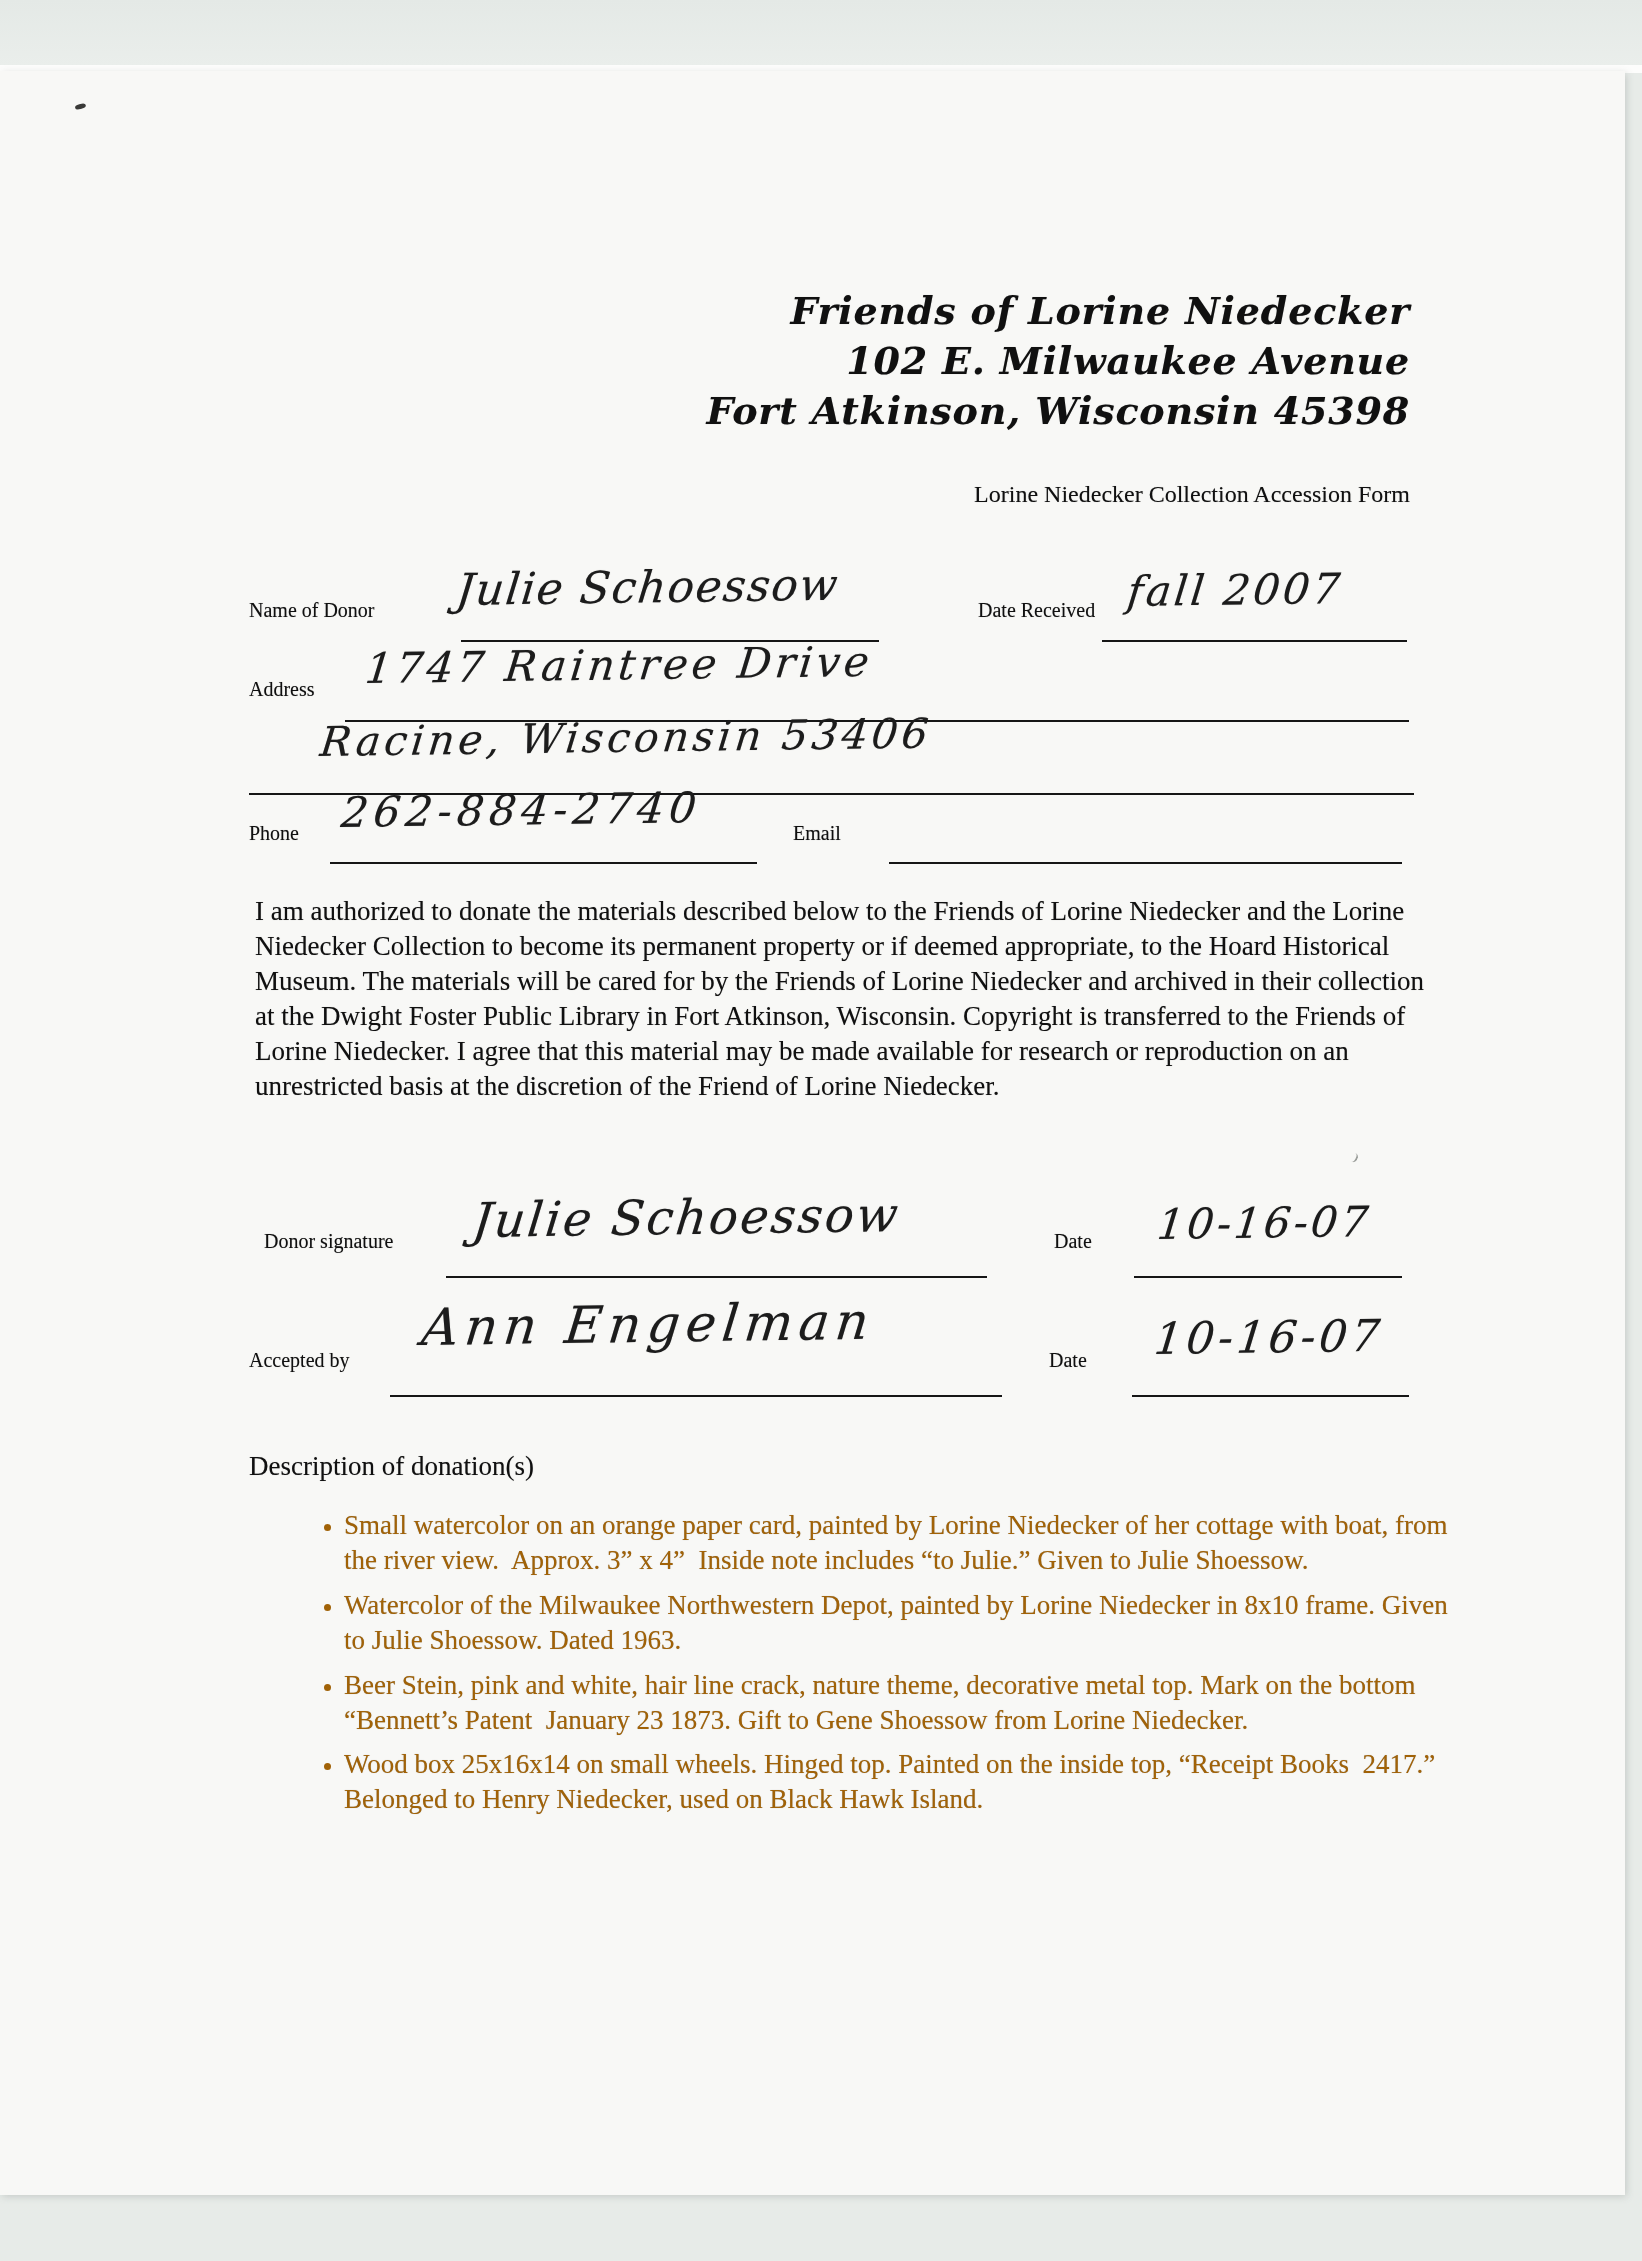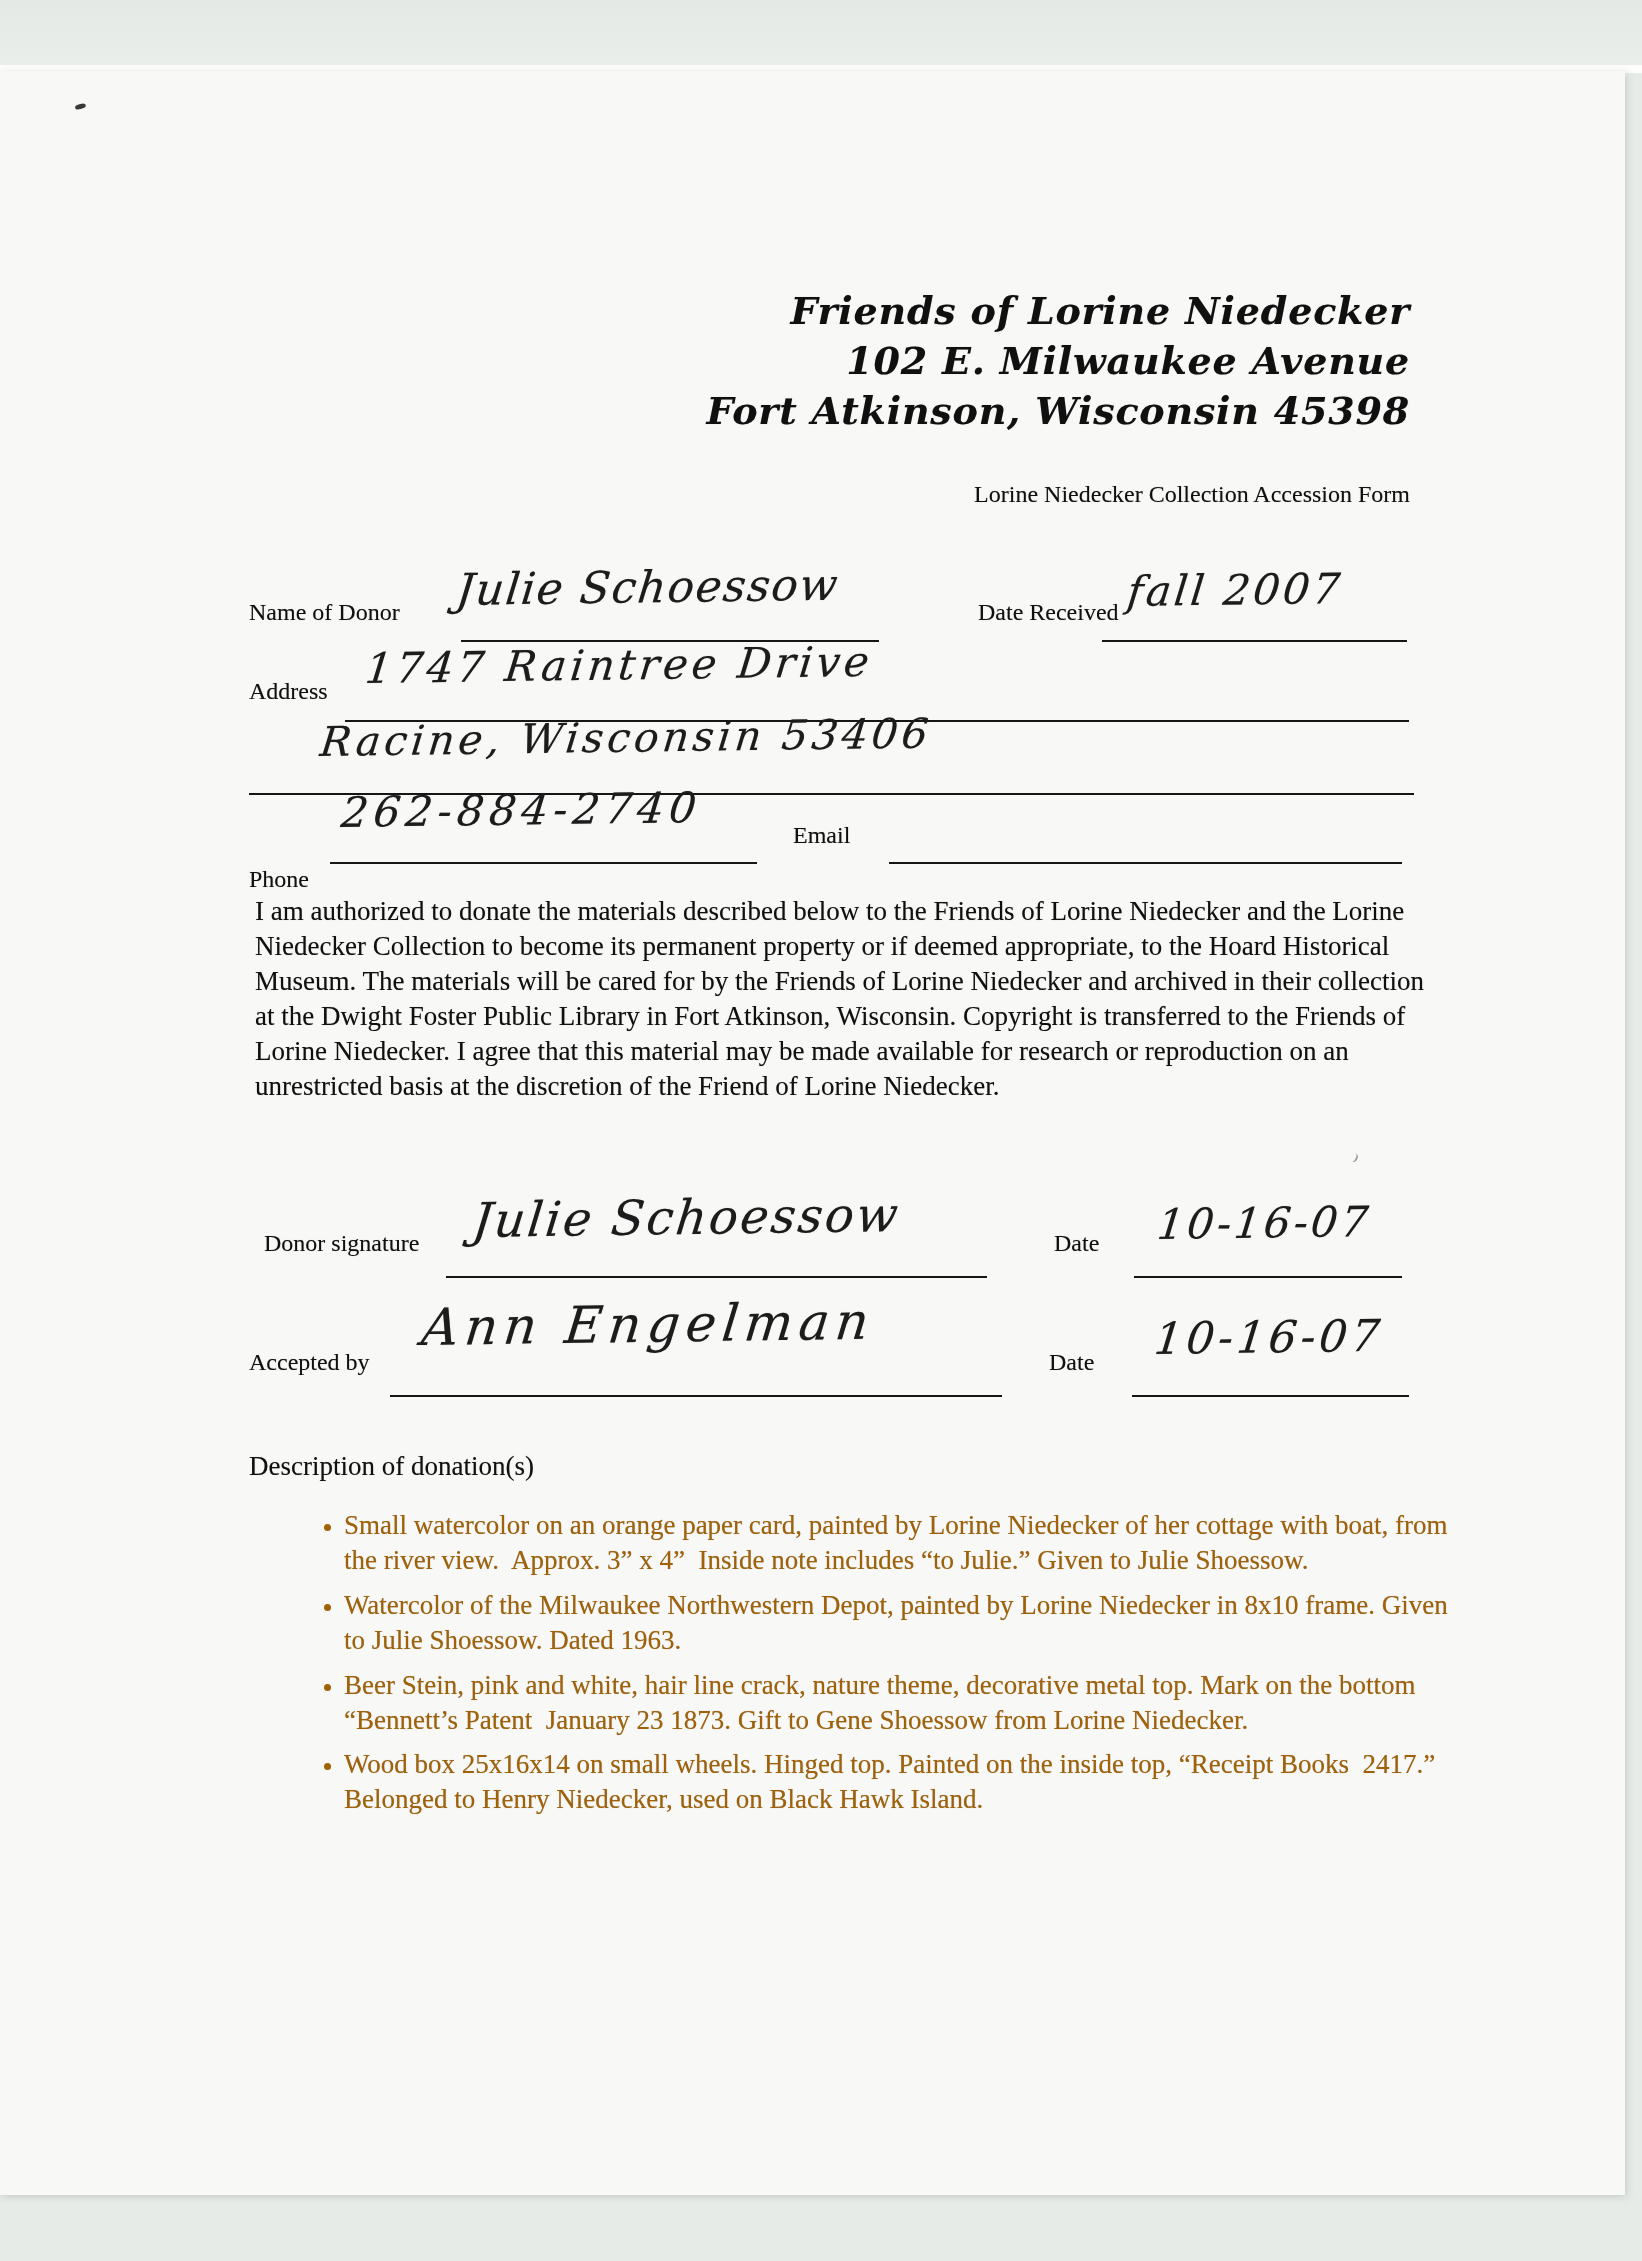--- a/index.html
+++ b/index.html
@@ -17,21 +17,21 @@
     box-shadow:1.5px 2.3px 7.5px rgba(90,100,95,.25);
   }
   .printed{position:absolute;color:#101010;text-shadow:0 0 0.8px rgba(20,20,20,.35);}
   .center-block{text-align:right;}
   .letterhead{
     left:249px;top:286px;width:1161px;
     font-family:"DejaVu Serif", serif;font-style:italic;font-weight:bold;
     font-size:38px;line-height:50px;letter-spacing:0.8px;
   }
   .form-title{left:249px;top:481px;width:1161px;font-size:24px;}
-  .label{font-size:24px;white-space:nowrap;text-align:right;}
+  .label{font-size:20px;white-space:nowrap;text-align:right;}
   .rule{position:absolute;height:2.3px;background:#161616;}
   .hw{
     position:absolute;color:#1c1c1c;white-space:nowrap;
     font-family:"DejaVu Serif", serif;font-style:italic;
     transform:skewX(-7deg) rotate(-0.8deg);transform-origin:left bottom;
     text-shadow:0 0 0.8px rgba(25,25,25,.4);
   }
   .paragraph{
     left:255px;top:894px;width:1180px;font-size:27px;line-height:35px;
     white-space:pre-wrap;
@@ -75,21 +75,21 @@
 <div class="rule" style="left:1102px;top:640px;width:305px;"></div>
 <div class="hw" style="left:1125px;top:567px;font-size:42px;letter-spacing:3px;">fall 2007</div>
 
 <div class="printed label" style="left:249px;top:678px;">Address</div>
 <div class="rule" style="left:345px;top:720px;width:1064px;"></div>
 <div class="hw" style="left:363px;top:644px;font-size:42px;letter-spacing:3.8px;">1747 Raintree Drive</div>
 
 <div class="rule" style="left:249px;top:793px;width:1165px;"></div>
 <div class="hw" style="left:318px;top:718px;font-size:41px;letter-spacing:3.8px;">Racine, Wisconsin  53406</div>
 
-<div class="printed label" style="left:249px;top:822px;margin-top:44px;">Phone</div>
+<div class="printed label" style="left:249px;top:822px;">Phone</div>
 <div class="rule" style="left:330px;top:862px;width:427px;"></div>
 <div class="hw" style="left:339px;top:788px;font-size:42px;letter-spacing:5.3px;">262-884-2740</div>
 
 <div class="printed label" style="left:793px;top:822px;">Email</div>
 <div class="rule" style="left:889px;top:862px;width:513px;"></div>
 <div class="hw" style="left:904px;top:791px;font-size:41px;"></div>
 
 <div class="printed paragraph">I am authorized to donate the materials described below to the Friends of Lorine Niedecker and the Lorine Niedecker Collection to become its permanent property or if deemed appropriate, to the Hoard Historical Museum. The materials will be cared for by the Friends of Lorine Niedecker and archived in their collection at the Dwight Foster Public Library in Fort Atkinson, Wisconsin. Copyright is transferred to the Friends of Lorine Niedecker. I agree that this material may be made available for research or reproduction on an unrestricted basis at the discretion of the Friend of Lorine Niedecker.</div>
 
 <div class="printed label" style="left:264px;top:1230px;">Donor signature</div>

